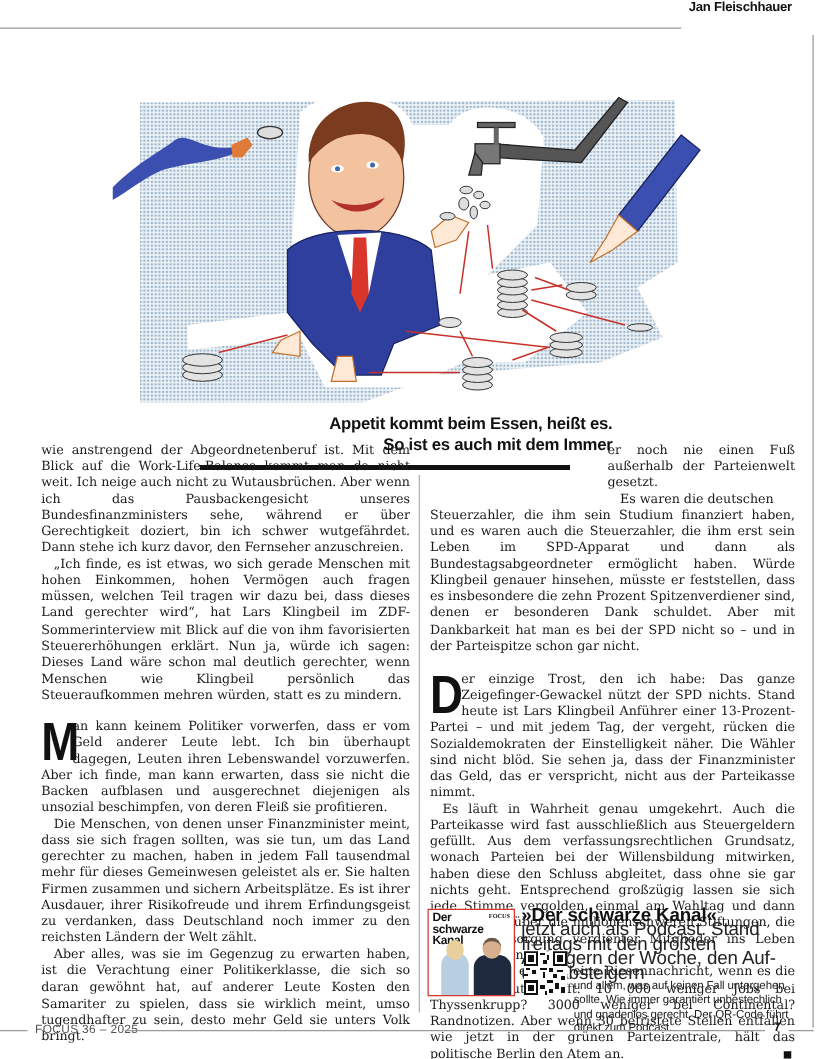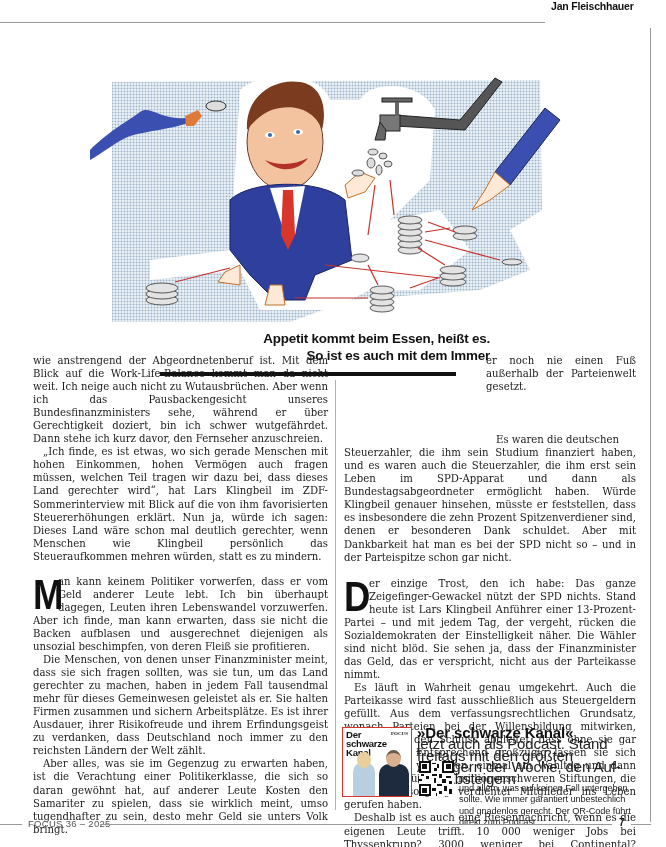--- a/index.html
+++ b/index.html
@@ -146,21 +146,21 @@
   <p class="noind"><span class="dropcap">M</span><span>an kann keinem Politiker vorwerfen, dass er vom Geld anderer Leute lebt. Ich bin überhaupt dagegen, Leuten ihren Lebenswandel vorzuwerfen. Aber ich finde, man kann erwarten, dass sie nicht die Backen aufblasen und ausgerechnet diejenigen als unsozial beschimpfen, von deren Fleiß sie profitieren.</span></p>
   <p>Die Menschen, von denen unser Finanzminister meint, dass sie sich fragen sollten, was sie tun, um das Land gerechter zu machen, haben in jedem Fall tausendmal mehr für dieses Gemeinwesen geleistet als er. Sie halten Firmen zusammen und sichern Arbeitsplätze. Es ist ihrer Ausdauer, ihrer Risikofreude und ihrem Erfindungsgeist zu verdanken, dass Deutschland noch immer zu den reichsten Ländern der Welt zählt.</p>
   <p>Aber alles, was sie im Gegenzug zu erwarten haben, ist die Verachtung einer Politikerklasse, die sich so daran gewöhnt hat, auf anderer Leute Kosten den Samariter zu spielen, dass sie wirklich meint, umso tugendhafter zu sein, desto mehr Geld sie unters Volk bringt.</p>
 
 </div>
 
 <div class="col-rule"></div>
 
 <div class="col" style="left:344px;top:354px;width:292px;">
   <p class="noind" style="margin-left:142px;">er noch nie einen Fuß außerhalb der Parteienwelt gesetzt.</p>
-  <p style="margin-left:142px;margin-top:40px;">Es waren die deutschen</p>
+  <p style="margin-left:142px;">Es waren die deutschen</p>
   <p class="noind">Steuerzahler, die ihm sein Studium finanziert haben, und es waren auch die Steuerzahler, die ihm erst sein Leben im SPD-Apparat und dann als Bundestagsabgeordneter ermöglicht haben. Würde Klingbeil genauer hinsehen, müsste er feststellen, dass es insbesondere die zehn Prozent Spitzenverdiener sind, denen er besonderen Dank schuldet. Aber mit Dankbarkeit hat man es bei der SPD nicht so – und in der Parteispitze schon gar nicht.</p>
   <div style="height:13px;"></div>
   <p class="noind"><span class="dropcap">D</span><span>er einzige Trost, den ich habe: Das ganze Zeigefinger-Gewackel nützt der SPD nichts. Stand heute ist Lars Klingbeil Anführer einer 13-Prozent-Partei – und mit jedem Tag, der vergeht, rücken die Sozialdemokraten der Einstelligkeit näher. Die Wähler sind nicht blöd. Sie sehen ja, dass der Finanzminister das Geld, das er verspricht, nicht aus der Parteikasse nimmt.</span></p>
   <p>Es läuft in Wahrheit genau umgekehrt. Auch die Parteikasse wird fast ausschließlich aus Steuergeldern gefüllt. Aus dem verfassungsrechtlichen Grundsatz, wonach Parteien bei der Willensbildung mitwirken, haben diese den Schluss abgleitet, dass ohne sie gar nichts geht. Entsprechend großzügig lassen sie sich jede Stimme vergolden, einmal am Wahltag und dann noch einmal über die millionenschweren Stiftungen, die sie zur Versorgung verdienter Mitglieder ins Leben gerufen haben.</p>
   <p><span>Deshalb ist es auch eine Riesennachricht, wenn es die eigenen Leute trifft. 10 000 weniger Jobs bei Thyssenkrupp? 3000 weniger bei Continental? Randnotizen. Aber wenn 30 befristete Stellen entfallen wie jetzt in der grünen Parteizentrale, hält das politische Berlin den Atem an.</span><span class="endmark"></span></p>
 </div>
 
 <div class="podcast-thumb">
   <div class="pod-title" style="width:44px;">Der schwarze Kanal</div>
   <div class="pod-brand">FOCUS</div>

